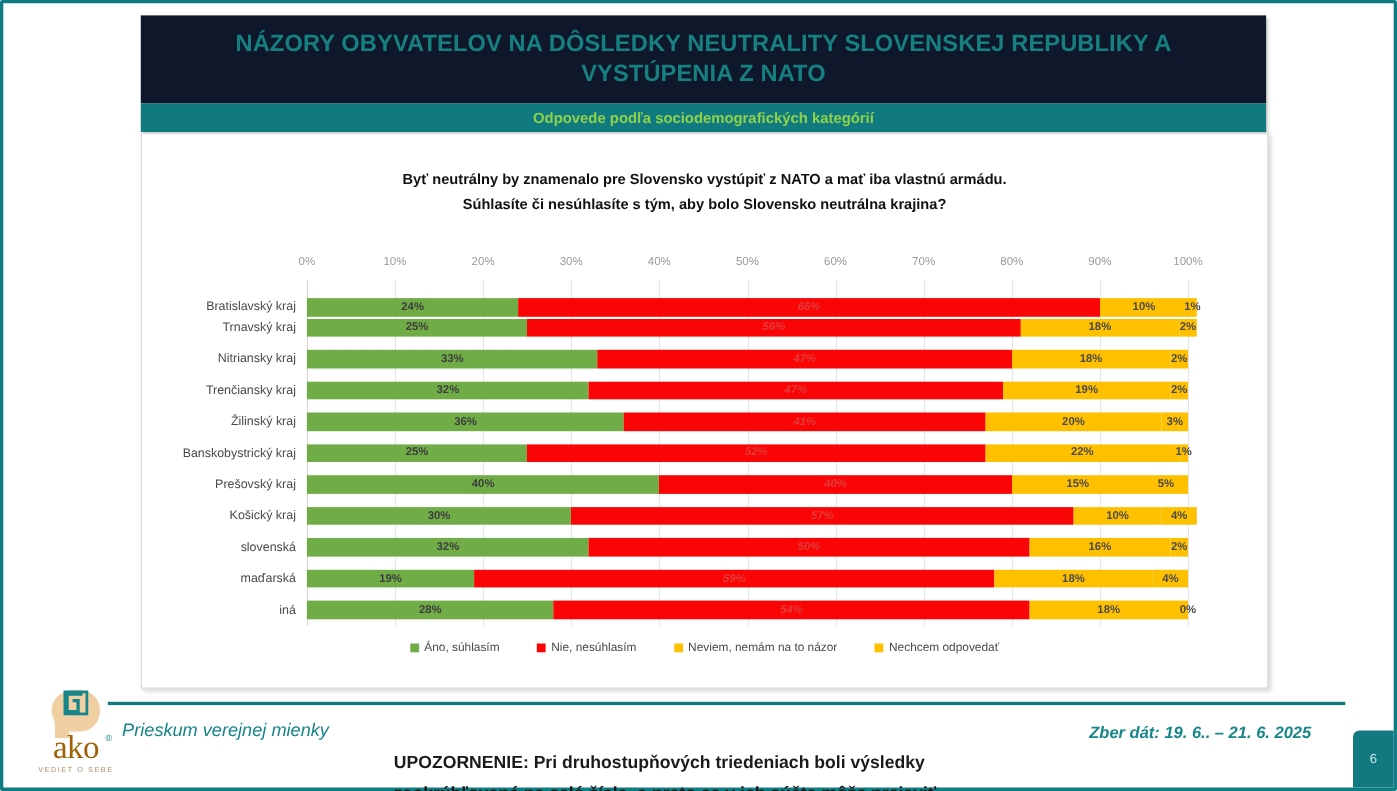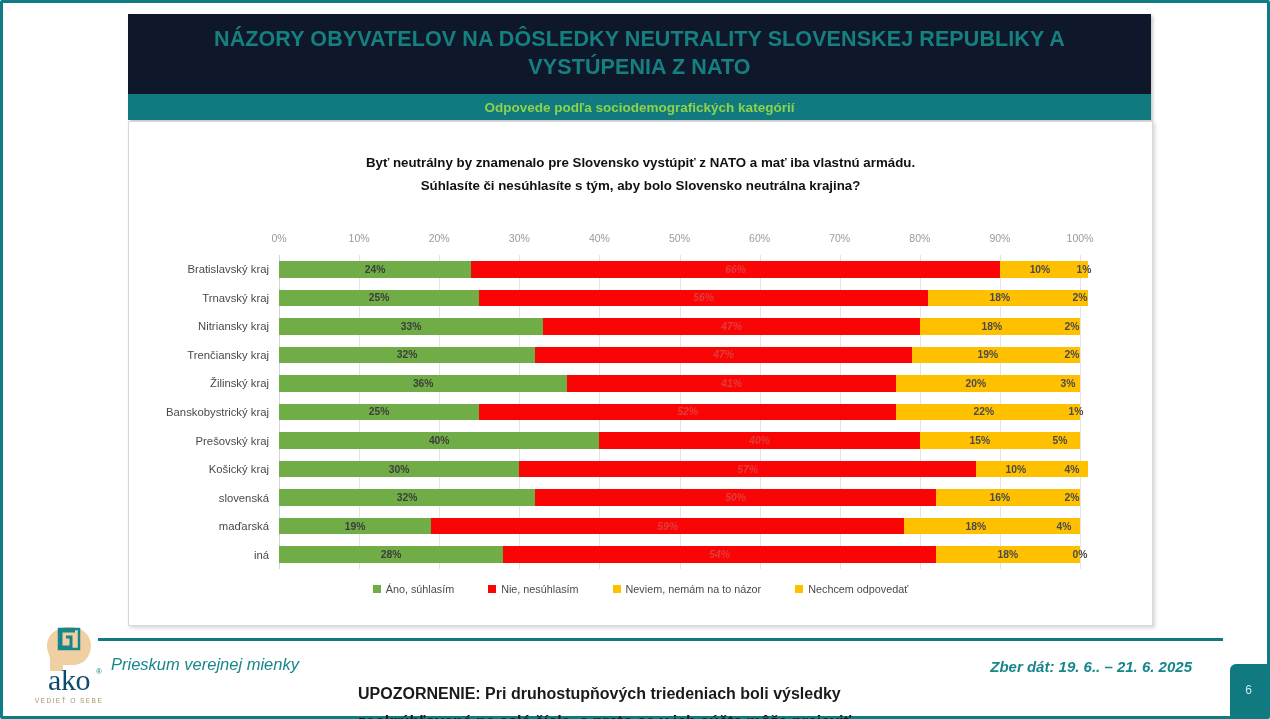--- a/index.html
+++ b/index.html
@@ -211,21 +211,21 @@
     height: 88px;
   }
   #logo-head { position: absolute; left: 22px; top: 0; width: 60px; height: 48px; }
   #logo-word {
     position: absolute;
     left: 6px; top: 40px;
     width: 92px;
     text-align: center;
     font-family: "Liberation Serif", "DejaVu Serif", serif;
     font-size: 30px;
-    color: #0c4a6e;
+    color: #a16207;
     letter-spacing: -0.5px;
     line-height: 1;
   }
   #logo-reg {
     position: absolute;
     left: 79px; top: 42px;
     font-size: 8px;
     color: #17868a;
   }
   #logo-tag {
@@ -324,21 +324,21 @@
         <div class="gridline" style="left: 10%;"></div>
         <div class="gridline" style="left: 20%;"></div>
         <div class="gridline" style="left: 30%;"></div>
         <div class="gridline" style="left: 40%;"></div>
         <div class="gridline" style="left: 50%;"></div>
         <div class="gridline" style="left: 60%;"></div>
         <div class="gridline" style="left: 70%;"></div>
         <div class="gridline" style="left: 80%;"></div>
         <div class="gridline" style="left: 90%;"></div>
         <div class="gridline" style="left: 100%;"></div>
-        <div class="row" style="top: 0px; height: 28.5455px;">
+        <div class="row" style="top: 10px; height: 28.5455px;">
           <div class="row-label">Bratislavský kraj</div>
           <div class="bar-track">
             <div class="seg s0" style="left: 0%; width: 24%; background: rgb(112, 173, 71);">
               <span>24%</span>
             </div>
             <div class="seg s1" style="left: 24%; width: 66%; background: rgb(250, 5, 5);">
               <span>66%</span>
             </div>
             <div class="seg s2" style="left: 90%; width: 10%; background: rgb(255, 192, 0);">
               <span>10%</span>

